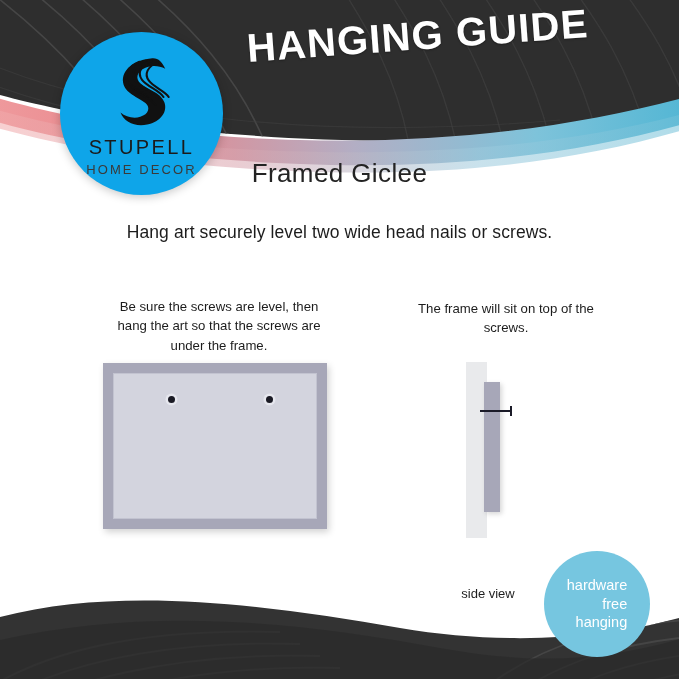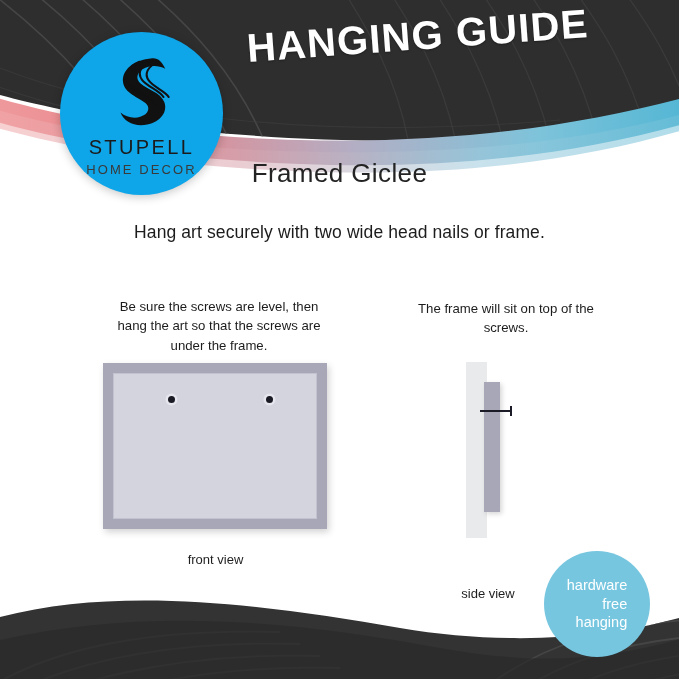--- a/index.html
+++ b/index.html
@@ -311,33 +311,32 @@
         <path d="M36,44 C44,50 56,54 62,62"></path>
         <path d="M40,49 C49,55 60,59 66,66"></path>
       </g>
     </svg>
     <div id="logo-word">STUPELL</div>
     <div id="logo-sub">HOME DECOR</div>
   </div>
 
   <div id="product-subtitle">Framed Giclee</div>
 
-  <div id="main-instruction">Hang art securely with two wide head nails or frame.</div>
+  <div id="main-instruction">Hang art securely level two wide head nails or screws.</div>
 
   <div class="caption-block" id="front-caption">Be sure the screws are level, then hang the art so that the screws are under the frame.</div>
 
   <div class="caption-block" id="side-caption">The frame will sit on top of the screws.</div>
 
   <div id="front-view-diagram">
     <div id="front-view-mat">
       <div class="screw-dot" id="screw-dot-left"></div>
       <div class="screw-dot" id="screw-dot-right"></div>
     </div>
   </div>
-  <div class="view-label" id="front-view-label">front view</div>
 
   <div id="side-view-diagram">
     <div id="side-view-wall"></div>
     <div id="side-view-frame">
       <div id="side-view-screw-shank"></div>
       <div id="side-view-screw-head"></div>
     </div>
   </div>
   <div class="view-label" id="side-view-label">side view</div>
 

